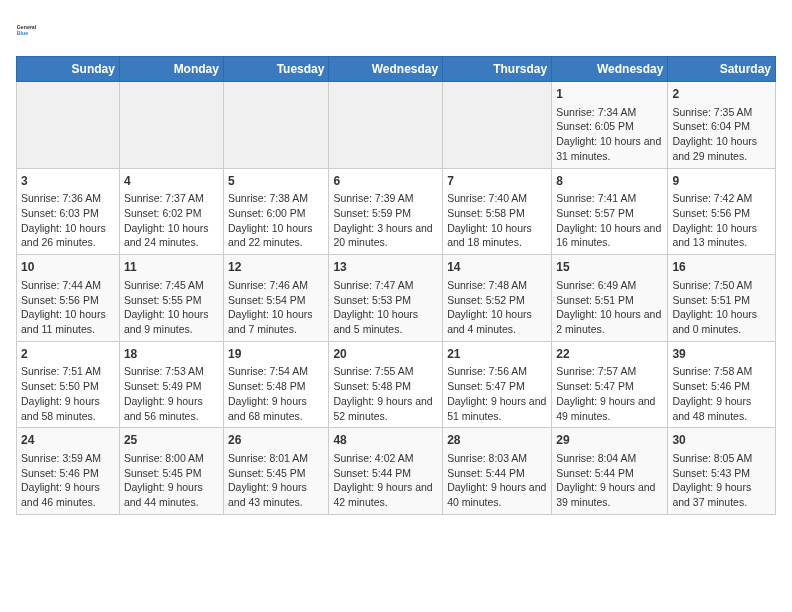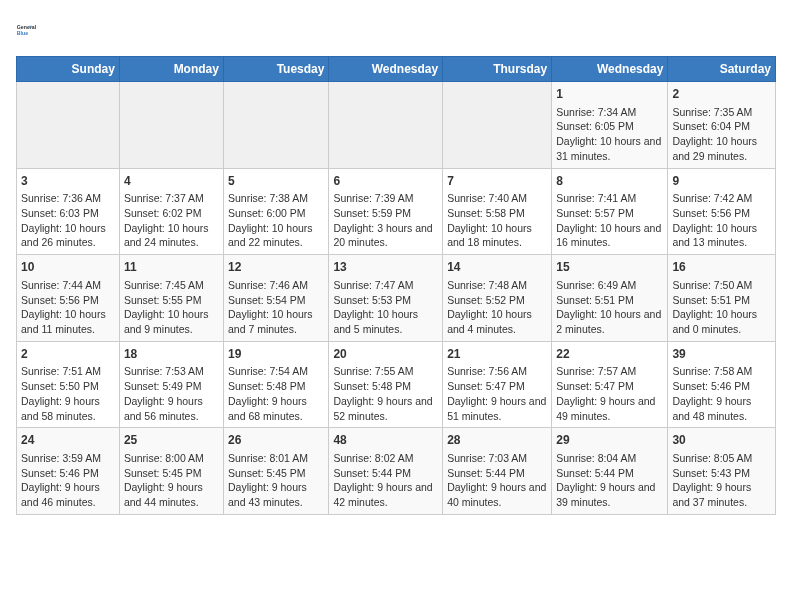--- a/index.html
+++ b/index.html
@@ -272,27 +272,27 @@
           <div>Daylight: 9 hours and 44 minutes.</div>
         </td>
         <td>
           <span class="day-num">26</span>
           <div>Sunrise: 8:01 AM</div>
           <div>Sunset: 5:45 PM</div>
           <div>Daylight: 9 hours and 43 minutes.</div>
         </td>
         <td>
           <span class="day-num">48</span>
-          <div>Sunrise: 8:02 AM</div>
+          <div>Sunrise: 4:02 AM</div>
           <div>Sunset: 5:44 PM</div>
           <div>Daylight: 9 hours and 42 minutes.</div>
         </td>
         <td>
           <span class="day-num">28</span>
-          <div>Sunrise: 7:03 AM</div>
+          <div>Sunrise: 8:03 AM</div>
           <div>Sunset: 5:44 PM</div>
           <div>Daylight: 9 hours and 40 minutes.</div>
         </td>
         <td>
           <span class="day-num">29</span>
           <div>Sunrise: 8:04 AM</div>
           <div>Sunset: 5:44 PM</div>
           <div>Daylight: 9 hours and 39 minutes.</div>
         </td>
         <td>

